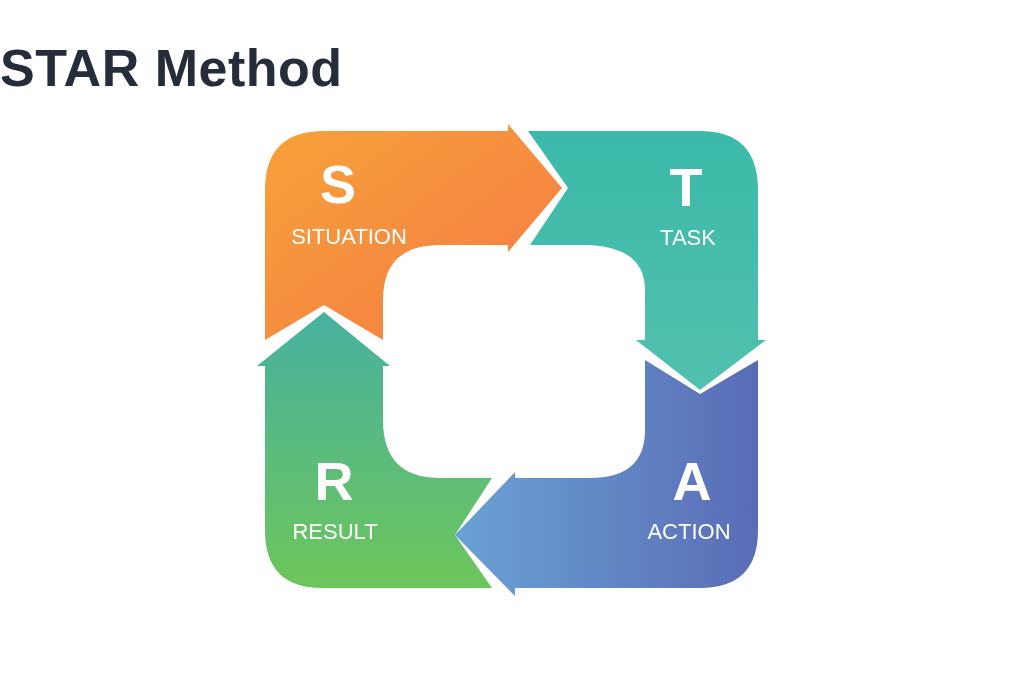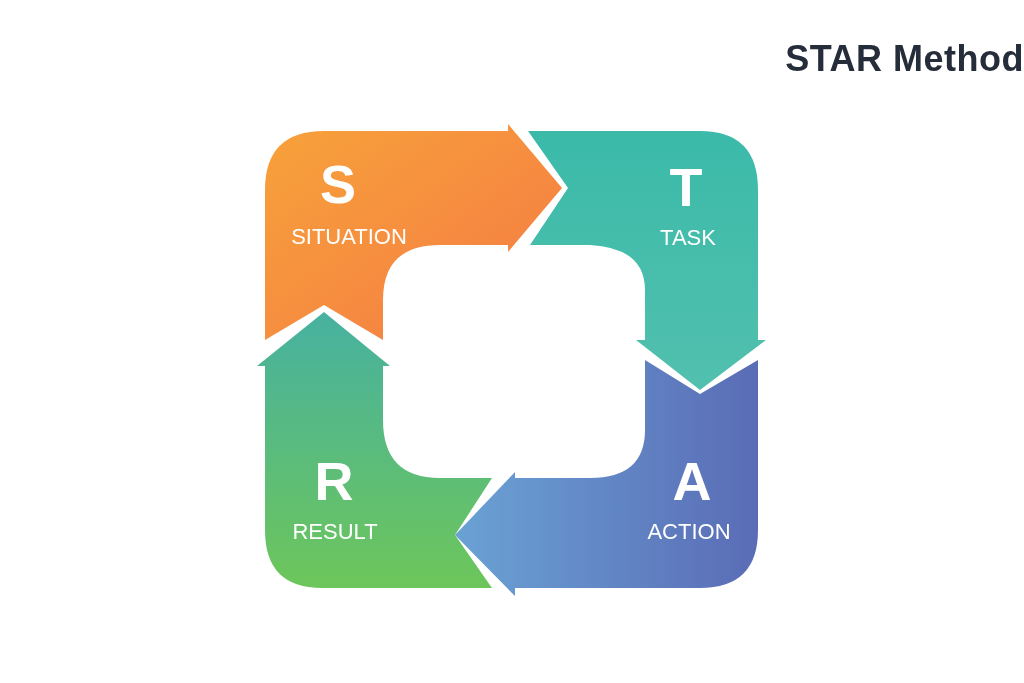--- a/index.html
+++ b/index.html
@@ -1,17 +1,17 @@
 <!DOCTYPE html>
 <html><head>
 <meta charset="utf-8">
 <style>
   html, body { margin: 0; padding: 0; background: #ffffff; }
   body { width: 1024px; height: 683px; position: relative; overflow: hidden; font-family: "Liberation Sans", "DejaVu Sans", sans-serif; }
-  .title { position: absolute; left: 0; top: 38px; width: 1024px; text-align: right; font-size: 36px; font-weight: 700; color: #262d3a; letter-spacing: 0.5px; }
+  .title { position: absolute; left: 0; top: 38px; width: 1024px; text-align: left; font-size: 52px; font-weight: 700; color: #262d3a; letter-spacing: 0.5px; }
   svg.diagram { position: absolute; left: 0; top: 0; }
   .letter { font-family: "Liberation Sans", "DejaVu Sans", sans-serif; font-weight: 700; font-size: 54px; fill: #ffffff; }
   .word { font-family: "Liberation Sans", "DejaVu Sans", sans-serif; font-weight: 400; font-size: 22px; fill: #ffffff; }
 </style>
 </head>
 <body>
 
 <div class="title">STAR Method</div>
 
 <svg class="diagram" width="1024" height="683" viewBox="0 0 1024 683">

